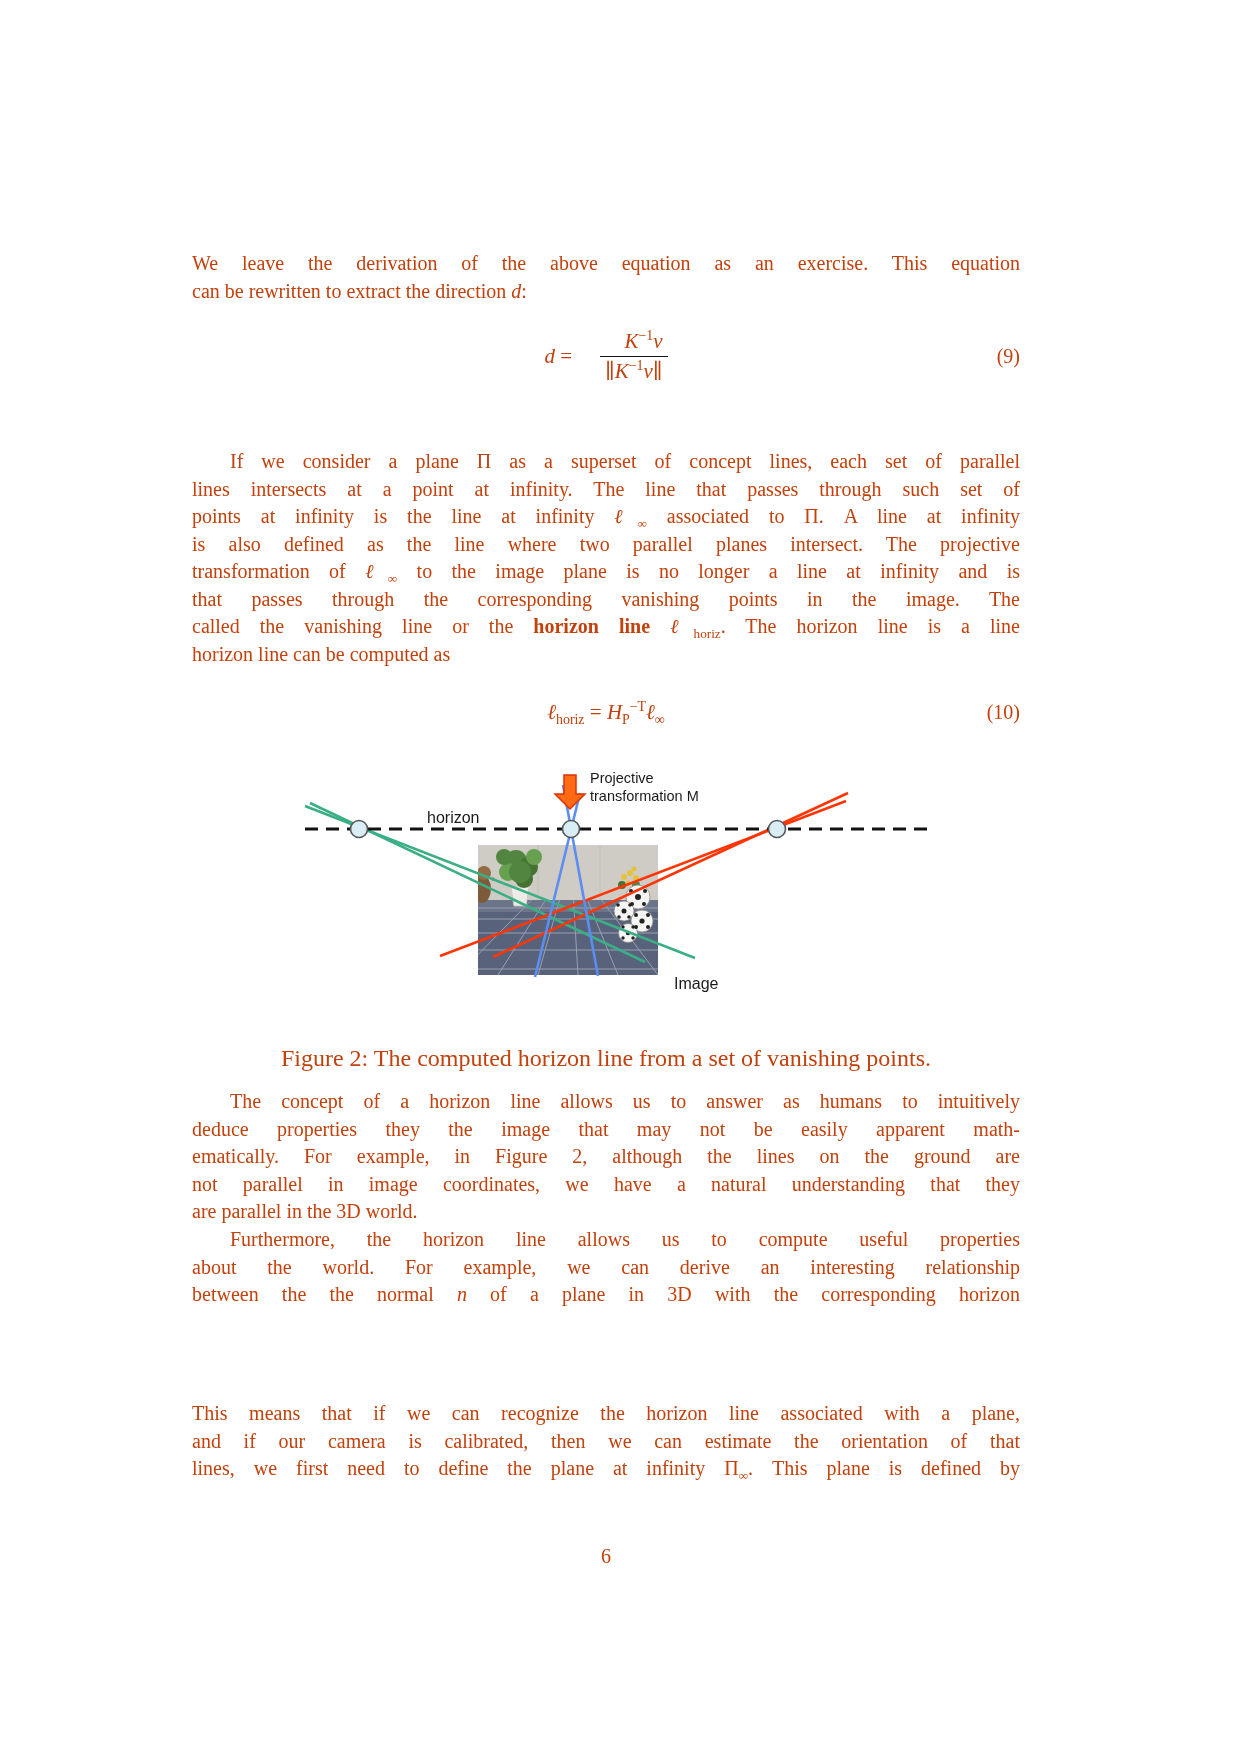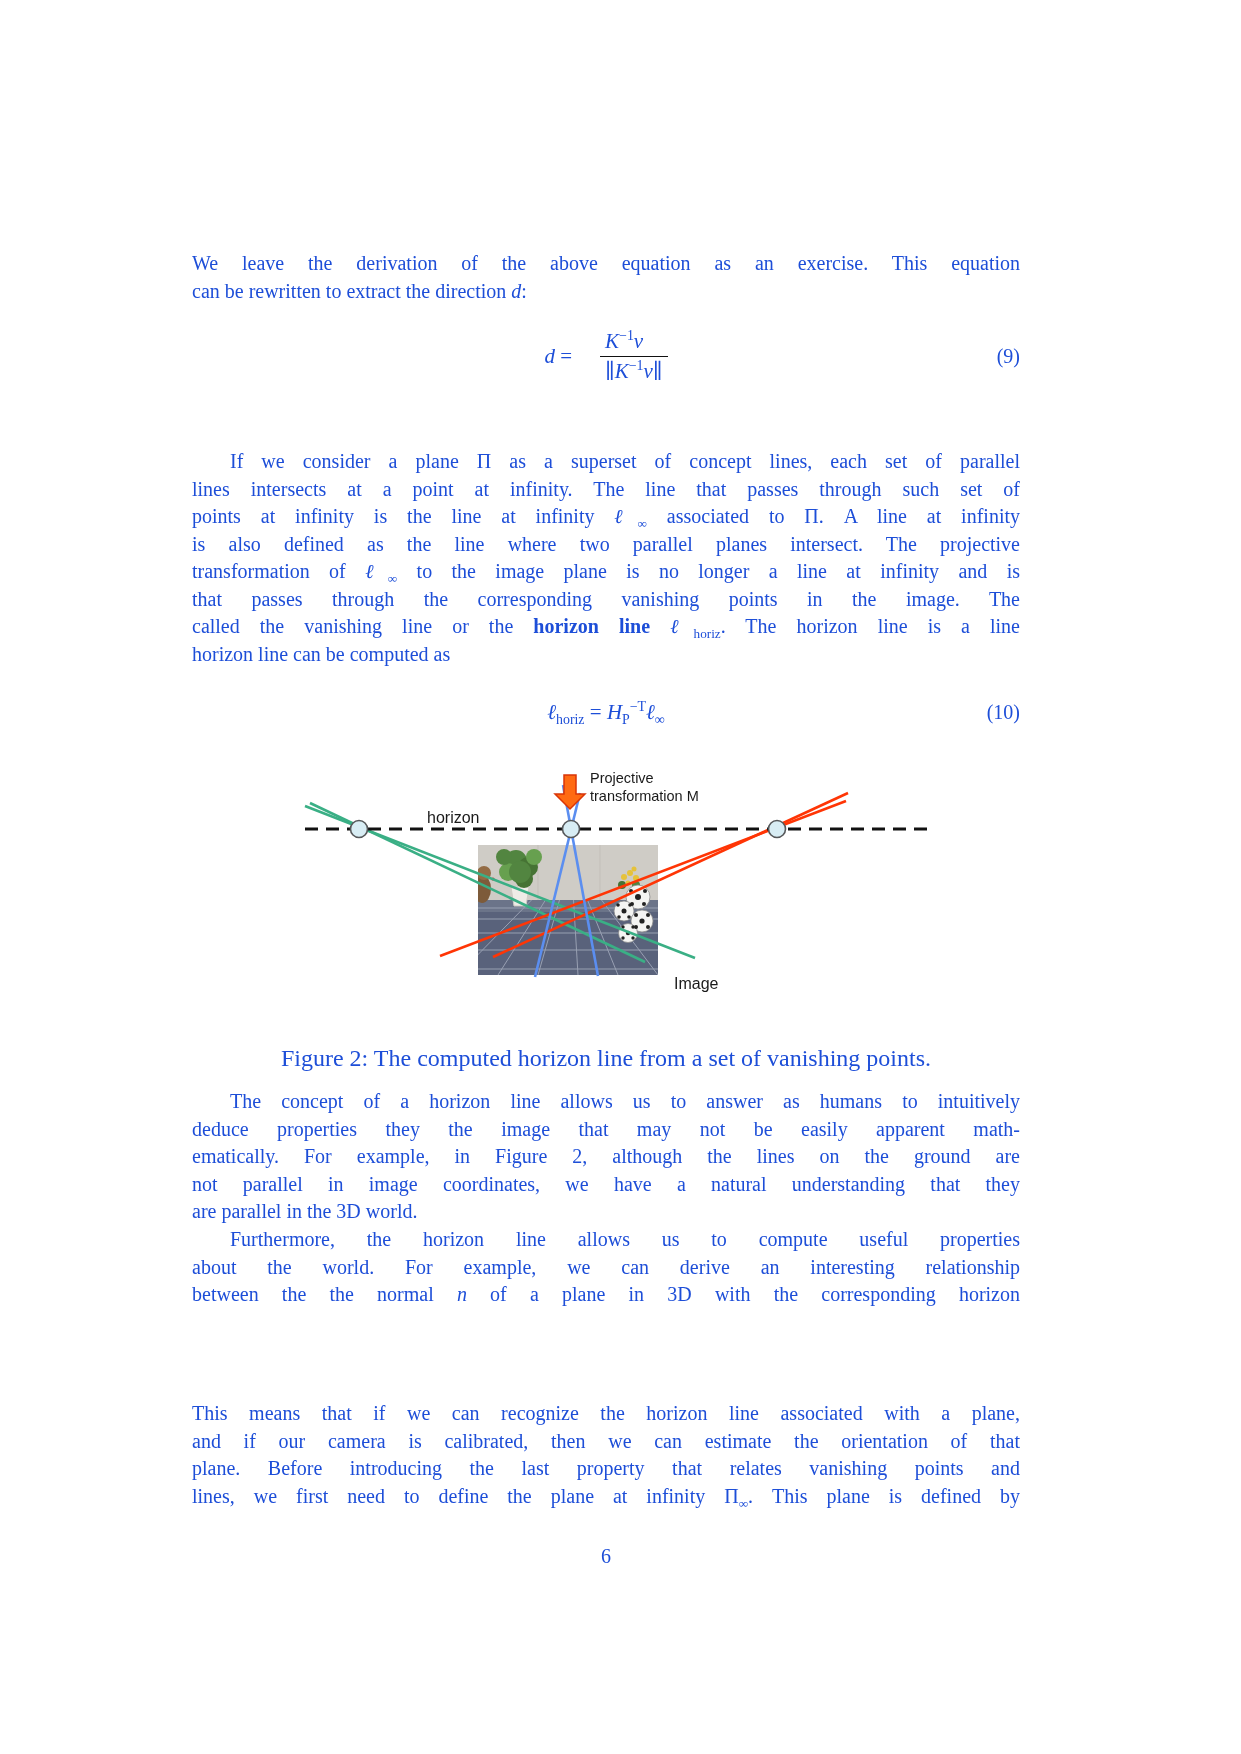--- a/index.html
+++ b/index.html
@@ -1,30 +1,30 @@
 <!DOCTYPE html>
 <html><head>
 <meta charset="utf-8">
 <style>
   html,body{margin:0;padding:0;background:#ffffff;}
   .page{position:relative;width:1241px;height:1754px;background:#ffffff;overflow:hidden;
-        font-family:"Liberation Serif","DejaVu Serif",serif;color:#1d4ed8;}
+        font-family:"Liberation Serif","DejaVu Serif",serif;color:#c2410c;}
   .col{position:absolute;left:192px;width:828px;}
   .tline{font-size:20px;line-height:27.5px;text-align:justify;text-align-last:justify;white-space:normal;}
   .tline.last{text-align-last:left;}
   .tline.indent{padding-left:38px;}
   .tline i{font-style:italic;}
   .tline b{font-weight:bold;}
   sub{font-size:66%;line-height:0;}
   sup{font-size:66%;line-height:0;}
   .equation{position:absolute;left:192px;width:828px;font-size:21px;}
   .eq-row{display:flex;justify-content:center;align-items:center;height:100%;}
   .eq-body i{font-style:italic;}
   .eq-number{position:absolute;right:0;top:50%;transform:translateY(-50%);font-size:20px;}
-  .frac{display:inline-block;vertical-align:middle;text-align:left;margin-left:28px;}
+  .frac{display:inline-block;vertical-align:middle;text-align:right;margin-left:28px;}
   .frac .num{display:block;padding:0 5px 2px 5px;border-bottom:1.6px solid #111;}
   .frac .den{display:block;padding:2px 5px 0 5px;}
   .caption{position:absolute;left:192px;width:828px;text-align:center;font-size:24px;}
   .pagenum{position:absolute;left:192px;width:828px;text-align:center;font-size:20px;}
   .figlabel{font-family:"Liberation Sans","DejaVu Sans",sans-serif;}
 </style>
 </head>
 <body>
 
 <div class="page">
@@ -184,19 +184,18 @@
   <div class="col" style="top:1226px;">
     <div class="tline indent">Furthermore, the horizon line allows us to compute useful properties</div>
     <div class="tline">about the world. For example, we can derive an interesting relationship</div>
     <div class="tline">between the the normal <i>n</i> of a plane in 3D with the corresponding horizon</div>
   </div>
 
 
   <div class="col" style="top:1400px;">
     <div class="tline">This means that if we can recognize the horizon line associated with a plane,</div>
     <div class="tline">and if our camera is calibrated, then we can estimate the orientation of that</div>
-    <div class="tline">plane. Before introducing the last property that relates vanishing points and</div>
     <div class="tline">lines, we first need to define the plane at infinity Π<sub>∞</sub>. This plane is defined by</div>
   </div>
 
   <div class="pagenum" style="top:1545px;">6</div>
 
 </div>
 
 </body></html>

